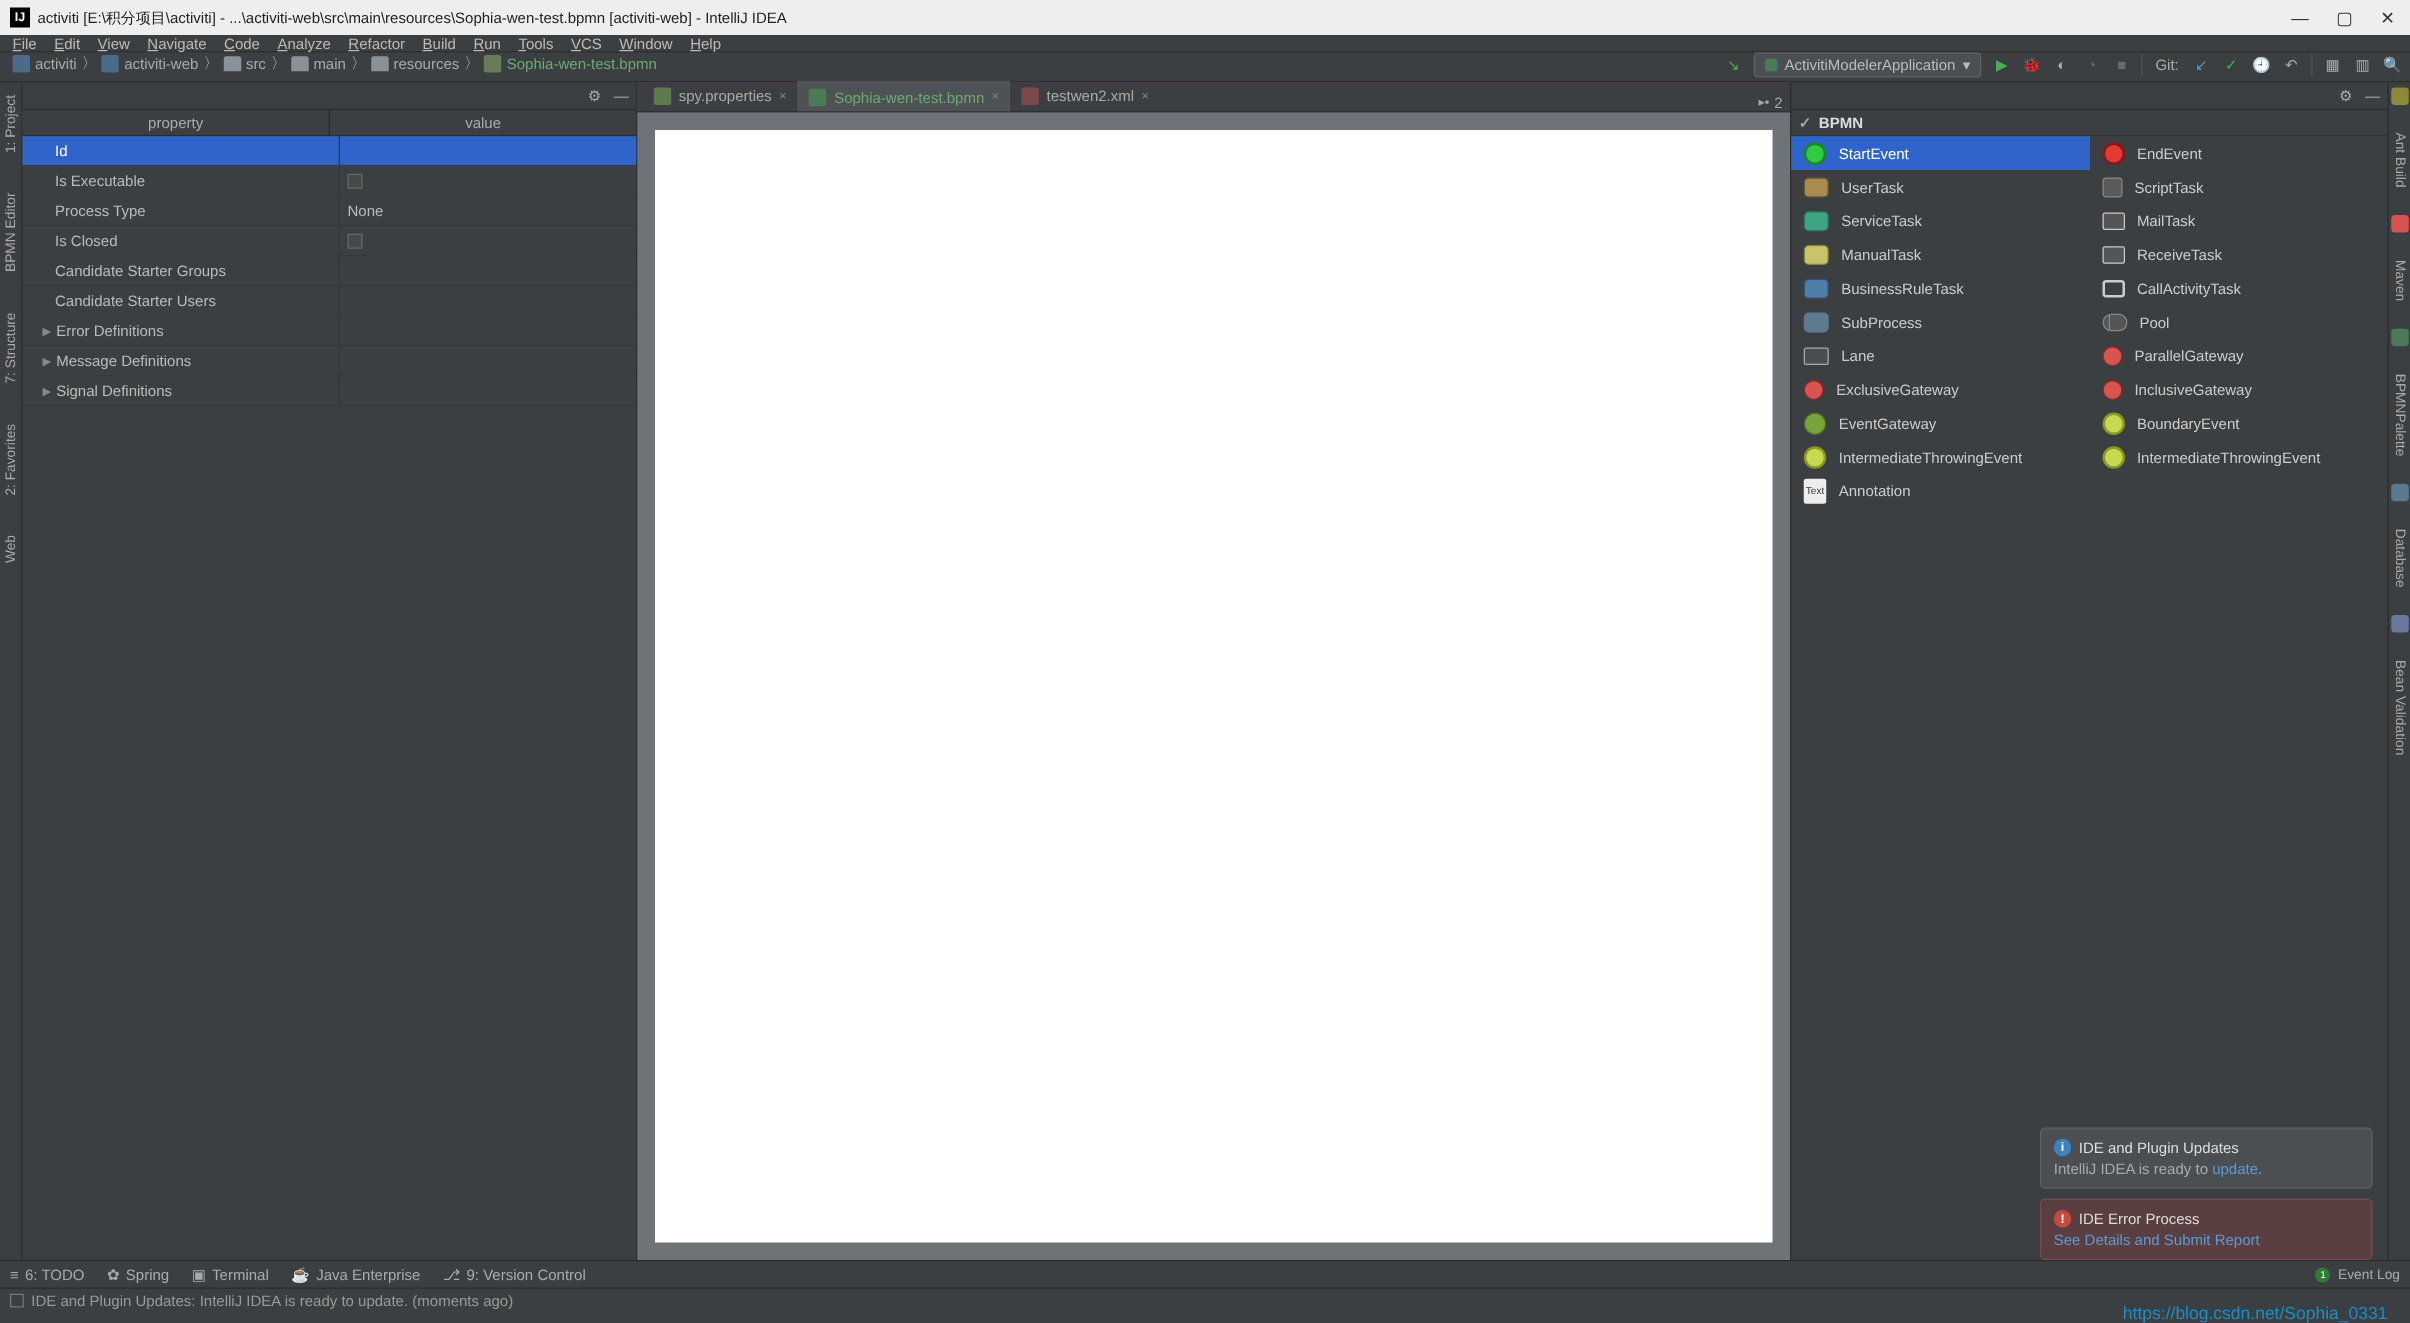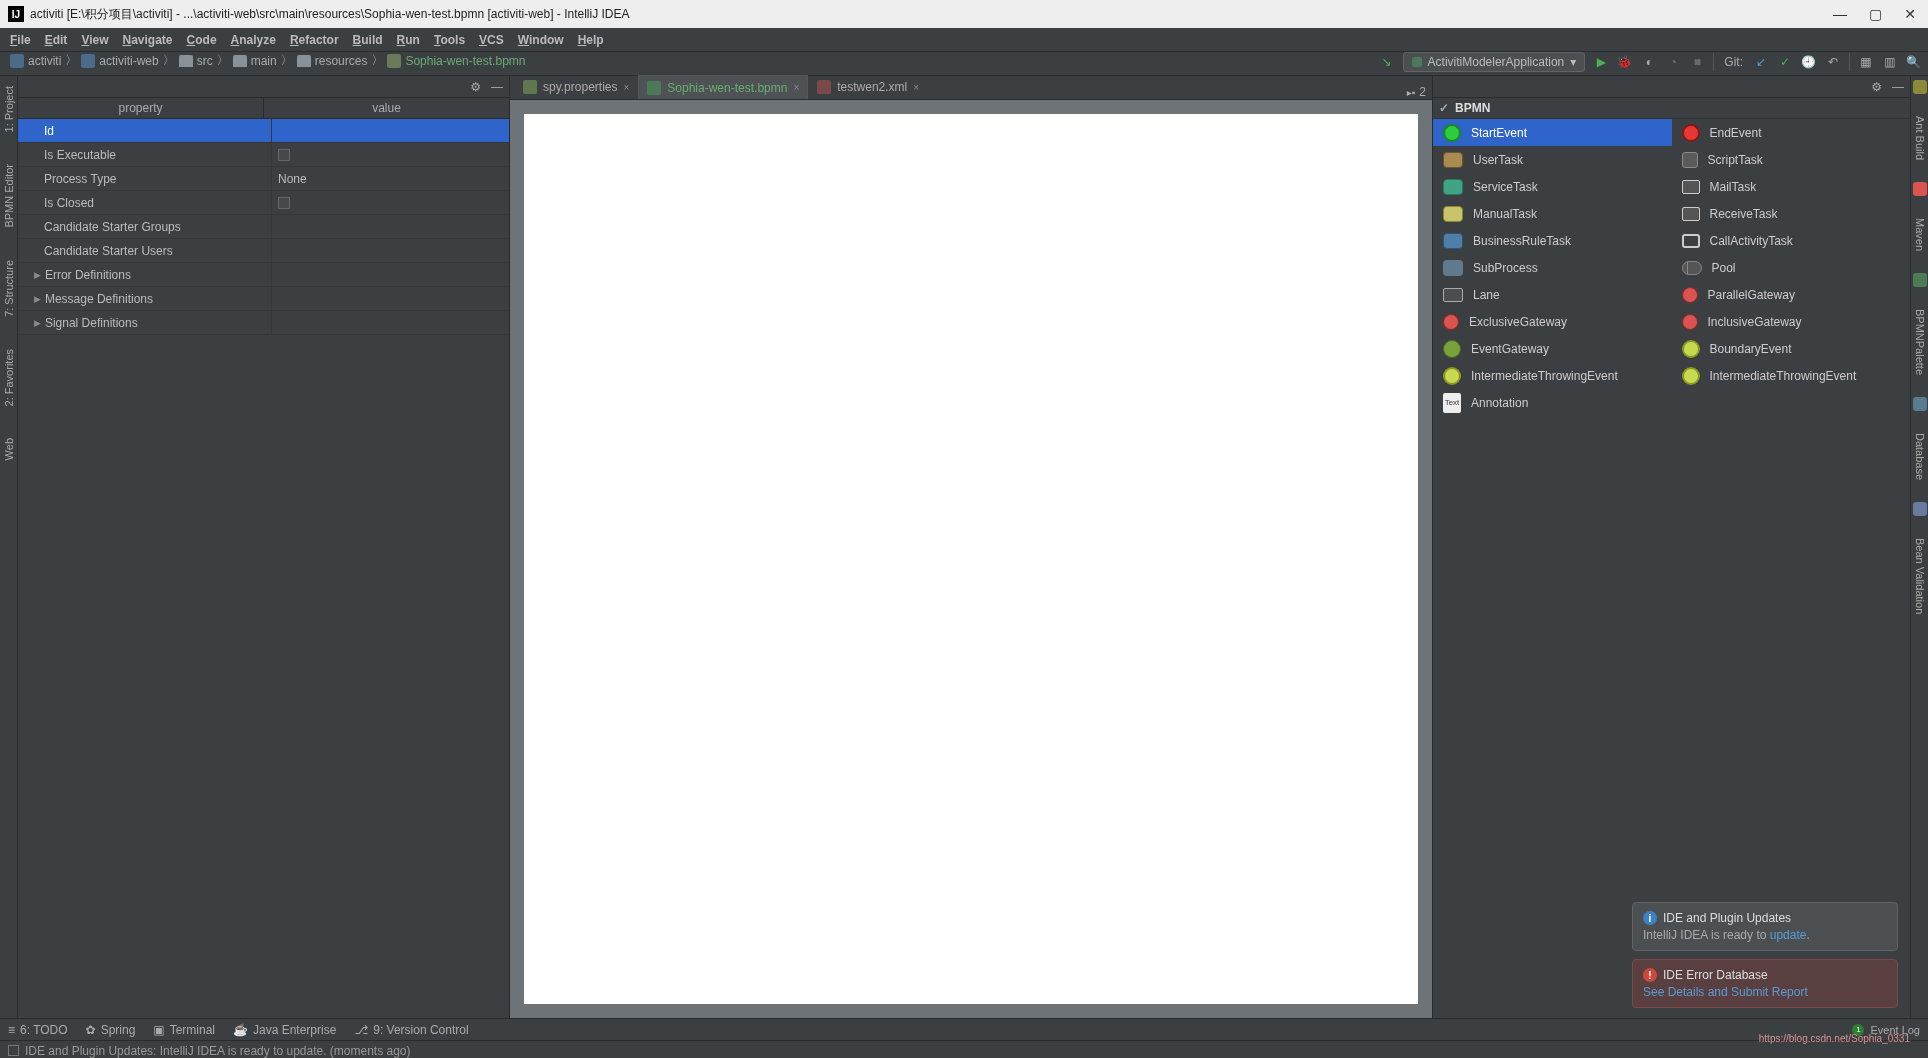--- a/index.html
+++ b/index.html
@@ -4,21 +4,21 @@
 <style>
 * { margin: 0; padding: 0; box-sizing: border-box; font-family: "Segoe UI", Arial, sans-serif; font-size: 12px; }
 body { background: #3c3f41; color: #bbb; width: 1928px; height: 1058px; overflow: hidden; position: relative; }
 
 .titlebar { height: 28px; background: #eeeeee; color: #222; display: flex; align-items: center; padding: 0 8px; }
 .titlebar .icon { width: 16px; height: 16px; background: #000; color: #fff; display: inline-flex; align-items: center; justify-content: center; font-weight: bold; margin-right: 6px; font-size: 10px; }
 .titlebar .title { flex: 1; color: #222; }
 .titlebar .winctl { display: flex; gap: 22px; margin-right: 4px; }
 .titlebar .winctl span { cursor: pointer; font-size: 14px; color: #333; }
 
-.menubar { height: 24px; background: #3c3f41; border-bottom: 1px solid #2b2b2b; display: flex; align-items: center; padding: 0 4px; gap: 2px; font-weight: bold; }
+.menubar { height: 14px; background: #3c3f41; border-bottom: 1px solid #2b2b2b; display: flex; align-items: center; padding: 0 4px; gap: 2px; }
 .menubar .menu { padding: 2px 6px; color: #bbb; cursor: pointer; }
 .menubar .menu u { text-decoration: underline; }
 
 .navbar { height: 24px; background: #3c3f41; border-bottom: 1px solid #2b2b2b; display: flex; align-items: flex-start; padding: 0 6px; }
 .crumb { display: flex; align-items: center; padding: 0 4px; color: #aaa; gap: 4px; }
 .folder-icon { width: 14px; height: 12px; display: inline-block; background: #8a9299; border-radius: 2px 2px 0 0; position: relative; }
 .mod-icon { width: 14px; height: 14px; display: inline-block; background: #4a6b8a; border-radius: 2px; }
 .file-icon-sm { width: 14px; height: 14px; display: inline-block; background: #6a7b5a; border-radius: 2px; position: relative; }
 .crumb.active { color: #6aab73; }
 .navbar .right { margin-left: auto; display: flex; align-items: center; gap: 8px; }
@@ -105,21 +105,21 @@
 .ni.info { background: #3b82c4; }
 .ni.error { background: #c94a3b; }
 
 .bottombar { height: 22px; background: #3c3f41; border-top: 1px solid #2b2b2b; display: flex; align-items: center; padding: 0 8px; gap: 18px; }
 .bottombar .bitem { display: flex; align-items: center; gap: 5px; color: #aaa; cursor: pointer; font-size: 11px; }
 .bottombar .right { margin-left: auto; display: flex; align-items: center; gap: 6px; }
 .ev-dot { width: 12px; height: 12px; background: #2e7d32; border-radius: 6px; color: #fff; font-size: 8px; display:inline-flex; align-items:center; justify-content:center;}
 
 .statusbar { height: 20px; background: #3c3f41; border-top: 1px solid #2b2b2b; display: flex; align-items: center; padding: 0 8px; color: #999; font-size: 11px; gap: 6px;}
 .sq { width: 11px; height: 11px; border: 1px solid #777; }
-.watermark { position: absolute; right: 18px; bottom: 14px; color: #fca5a5; font-size: 10px; opacity:.8;}
+.watermark { position: absolute; right: 18px; bottom: 0; color: #0ea5e9; font-size: 14px; opacity:.8;}
 </style>
 </head>
 <body>
 
 <div class="titlebar">
   <span class="icon">IJ</span>
   <span class="title">activiti [E:\积分项目\activiti] - ...\activiti-web\src\main\resources\Sophia-wen-test.bpmn [activiti-web] - IntelliJ IDEA</span>
   <div class="winctl">
     <span>—</span>
     <span>▢</span>
@@ -429,21 +429,21 @@
   <div class="notif">
     <div class="nt">
         <span class="ni info">i</span>
         <span>IDE and Plugin Updates</span>
       </div>
     <div class="nb"><span>IntelliJ IDEA is ready to </span><a href="#">update</a><span>.</span></div>
   </div>
   <div class="notif err">
     <div class="nt">
         <span class="ni error">!</span>
-        <span>IDE Error Database</span>
+        <span>IDE Error Process</span>
       </div>
     <div class="nb"><a href="#">See Details and Submit Report</a></div>
   </div>
 </div>
 
 <div class="bottombar">
   <div id="bottomitems" style="display:flex;gap:18px;">
       <div class="bitem">
         <span>≡</span>
         <span>6: TODO</span>

